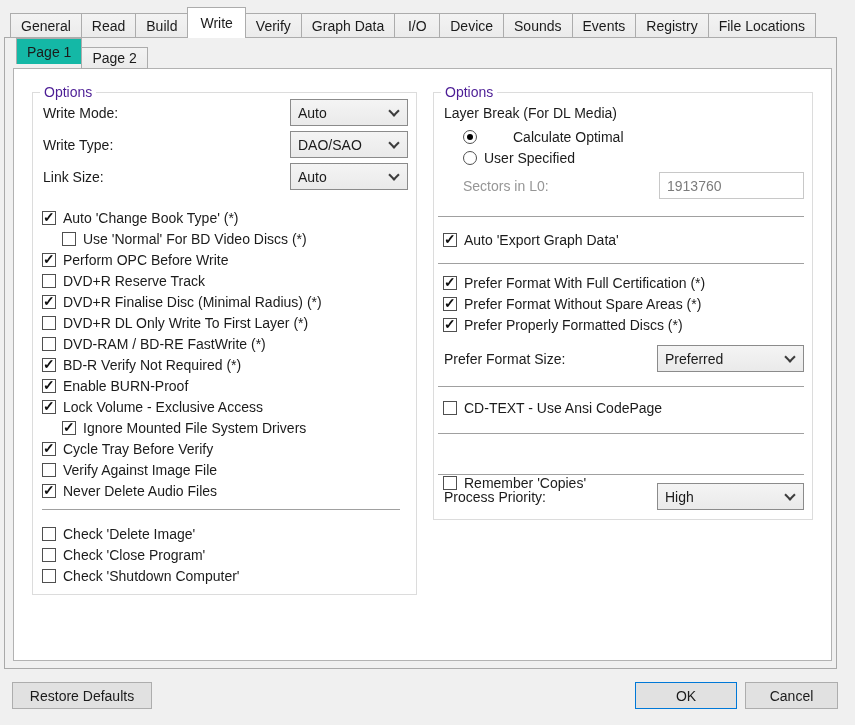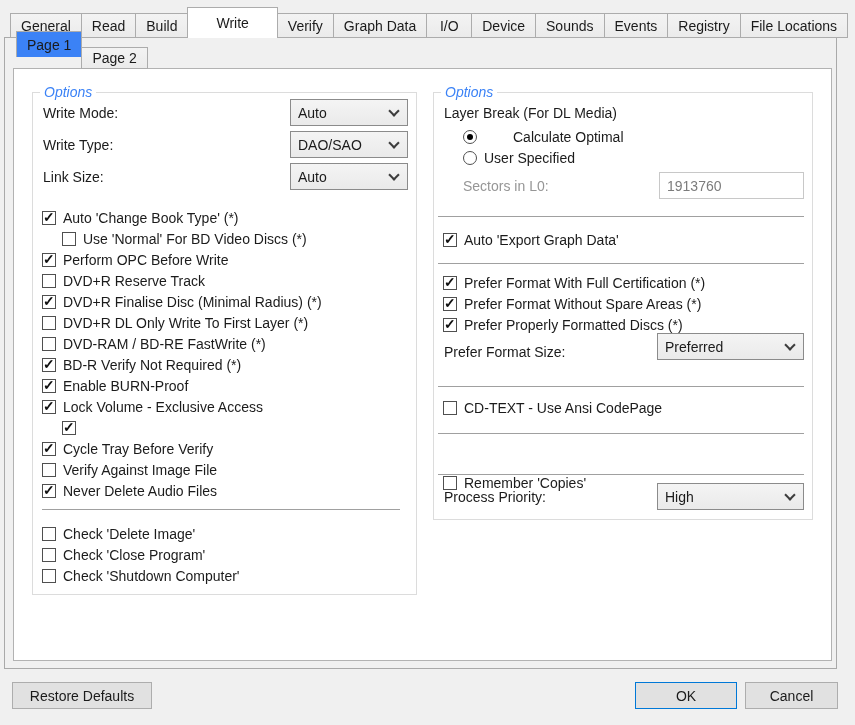--- a/index.html
+++ b/index.html
@@ -17,48 +17,47 @@
   .tabstrip { position:absolute; display:flex; align-items:flex-end; z-index:5; }
   .tabstrip.outer { left:10px; top:7px; height:31px; }
   .tab {
     height:25px; display:flex; align-items:center; justify-content:center;
     padding:0 10px; min-width:46px;
     background:linear-gradient(#f3f3f3,#ebebeb);
     border:1px solid #acacac; margin-right:-1px;
     white-space:nowrap; position:relative; z-index:1; cursor:default;
   }
   .tabstrip.outer .tab.active {
-    height:31px; background:#fff; border-bottom:none; z-index:3; padding:0 28px;
+    height:31px; background:#fff; border-bottom:none; z-index:3; padding:0 12px;
   }
 
   
   .outer-box {
     position:absolute; left:4px; top:37px; width:833px; height:632px;
     border:1px solid #a9a9a9; background:#f0f0f0; z-index:1;
   }
 
   
   .tabstrip.inner { left:16px; top:44px; height:26px; }
   .tabstrip.inner .tab { height:22px; margin-bottom:1px; }
   .tabstrip.inner .tab.active {
-    height:26px; margin-bottom:13px; background:#3b82f6; border-bottom:none; z-index:4;
+    height:26px; margin-bottom:6px; background:#14b8a6; border-bottom:none; z-index:4;
   }
 
   
   .page {
     position:absolute; left:13px; top:68px; width:819px; height:593px;
     border:1px solid #b2b2b2; background:#fff; z-index:2;
   }
 
   
   .group { position:absolute; border:1px solid #dcdcdc; }
   .group-label {
     position:absolute; top:-9px; left:7px; background:#fff; padding:0 4px;
-    color:#3b82f6;
-    font-style:italic;
+    color:#4c1d95;
   }
   .group.left  { left:18px;  top:23px; width:385px; height:503px; }
   .group.right { left:419px; top:23px; width:380px; height:428px; }
 
   
   .dd-row {
     position:absolute; left:10px; right:8px; height:27px;
     display:flex; align-items:center; justify-content:space-between;
   }
   .select {
@@ -109,21 +108,21 @@
   .dim { color:#969696; }
   .textbox {
     width:145px; height:27px; background:#fff; border:1px solid #c8c8c8;
     display:flex; align-items:center; padding:0 7px; color:#7c7c7c;
   }
   .r-sep1 { top:123px; } .r-sep2 { top:170px; } .r-sep3 { top:293px; }
   .r-sep4 { top:340px; } .r-sep5 { top:381px; }
   .r-cb { position:absolute; left:9px; right:8px; }
   .r-cb0 { top:136px; } .r-cb1 { top:179px; } .r-cb2 { top:200px; }
   .r-cb3 { top:221px; } .r-cb4 { top:304px; } .r-cb5 { top:347px;margin-top:32px; }
-  .r-dd1 { top:240px;align-items:flex-end; } .r-dd2 { top:390px; }
+  .r-dd1 { top:252px; } .r-dd2 { top:390px; }
 
   
   .btn {
     position:absolute; height:27px; display:flex; align-items:center; justify-content:center;
     background:#e1e1e1; border:1px solid #adadad; cursor:default;
   }
   .btn.restore { left:12px;  top:682px; width:140px; }
   .btn.ok      { left:635px; top:682px; width:102px; border-color:#0078d7; }
   .btn.cancel  { left:745px; top:682px; width:93px; }
 </style>
@@ -215,20 +214,21 @@
       <div class="cbrow">
         <span class="cb" data-checked="true"></span>
         <span>Enable BURN-Proof</span>
       </div>
       <div class="cbrow">
         <span class="cb" data-checked="true"></span>
         <span>Lock Volume - Exclusive Access</span>
       </div>
       <div class="cbrow indent">
         <span class="cb" data-checked="true"></span>
+        <span>Ignore Mounted File System Drivers</span>
       </div>
       <div class="cbrow">
         <span class="cb" data-checked="true"></span>
         <span>Cycle Tray Before Verify</span>
       </div>
       <div class="cbrow">
         <span class="cb" data-checked="false"></span>
         <span>Verify Against Image File</span>
       </div>
       <div class="cbrow">

